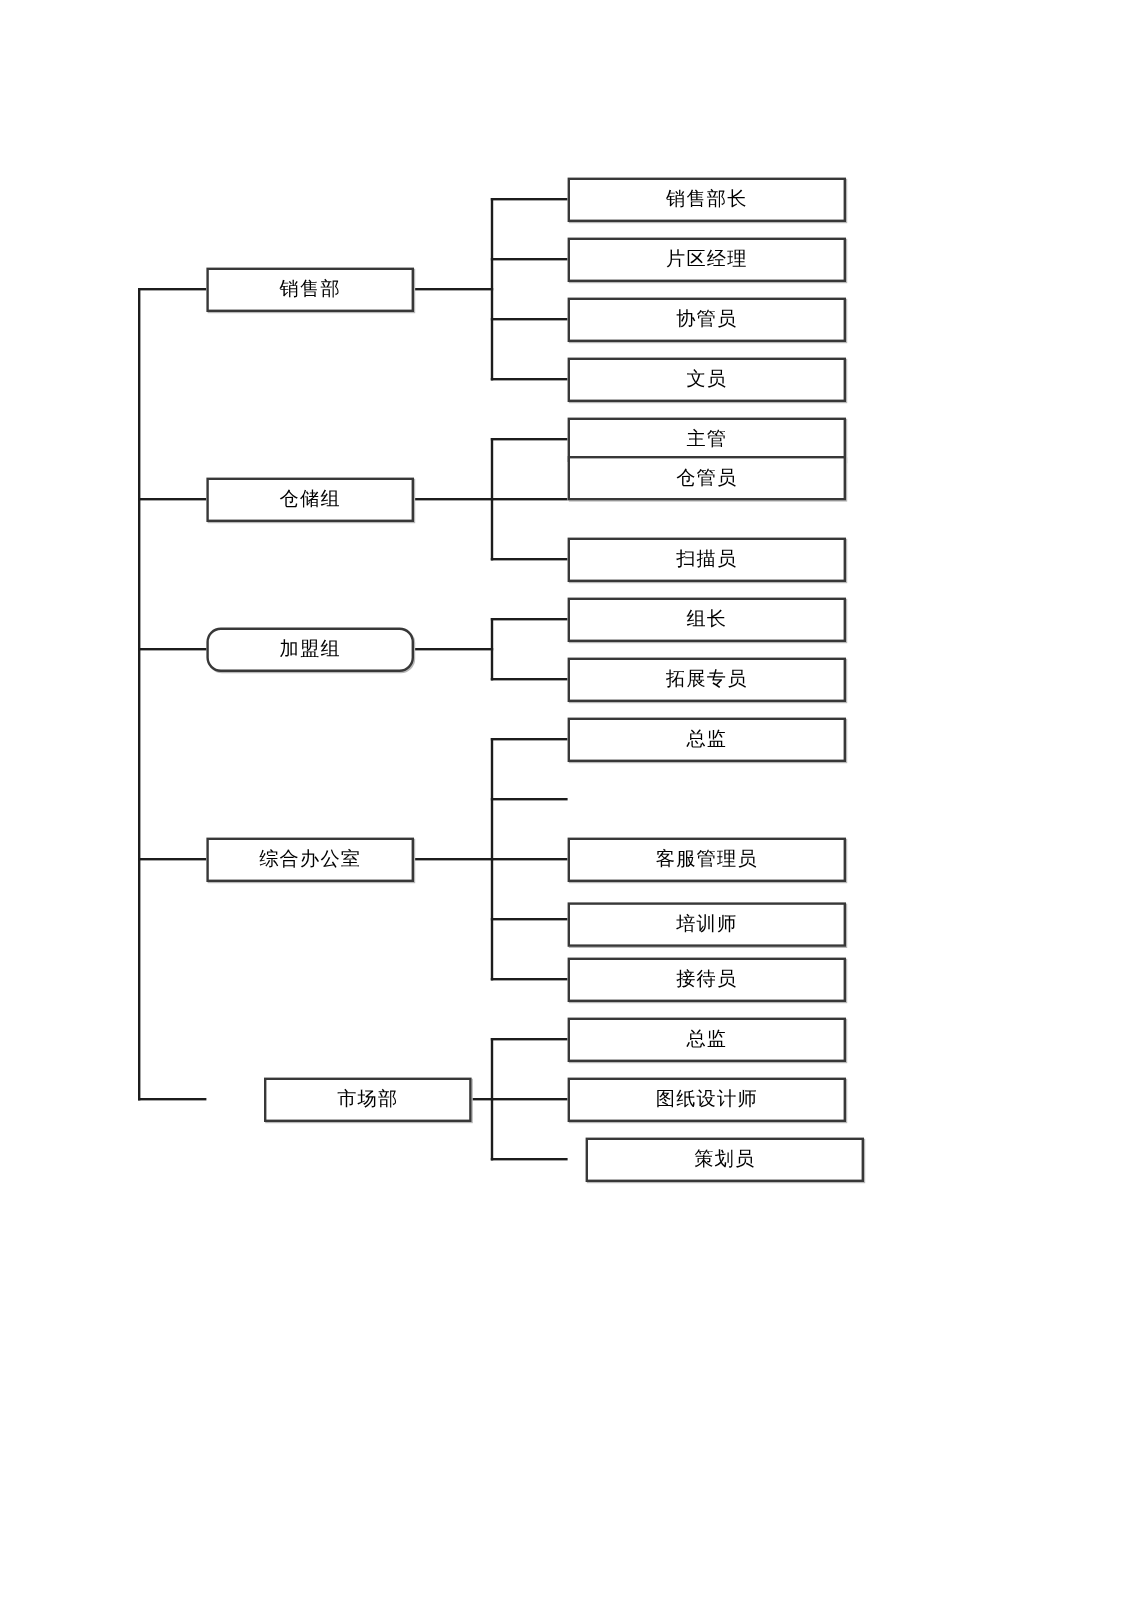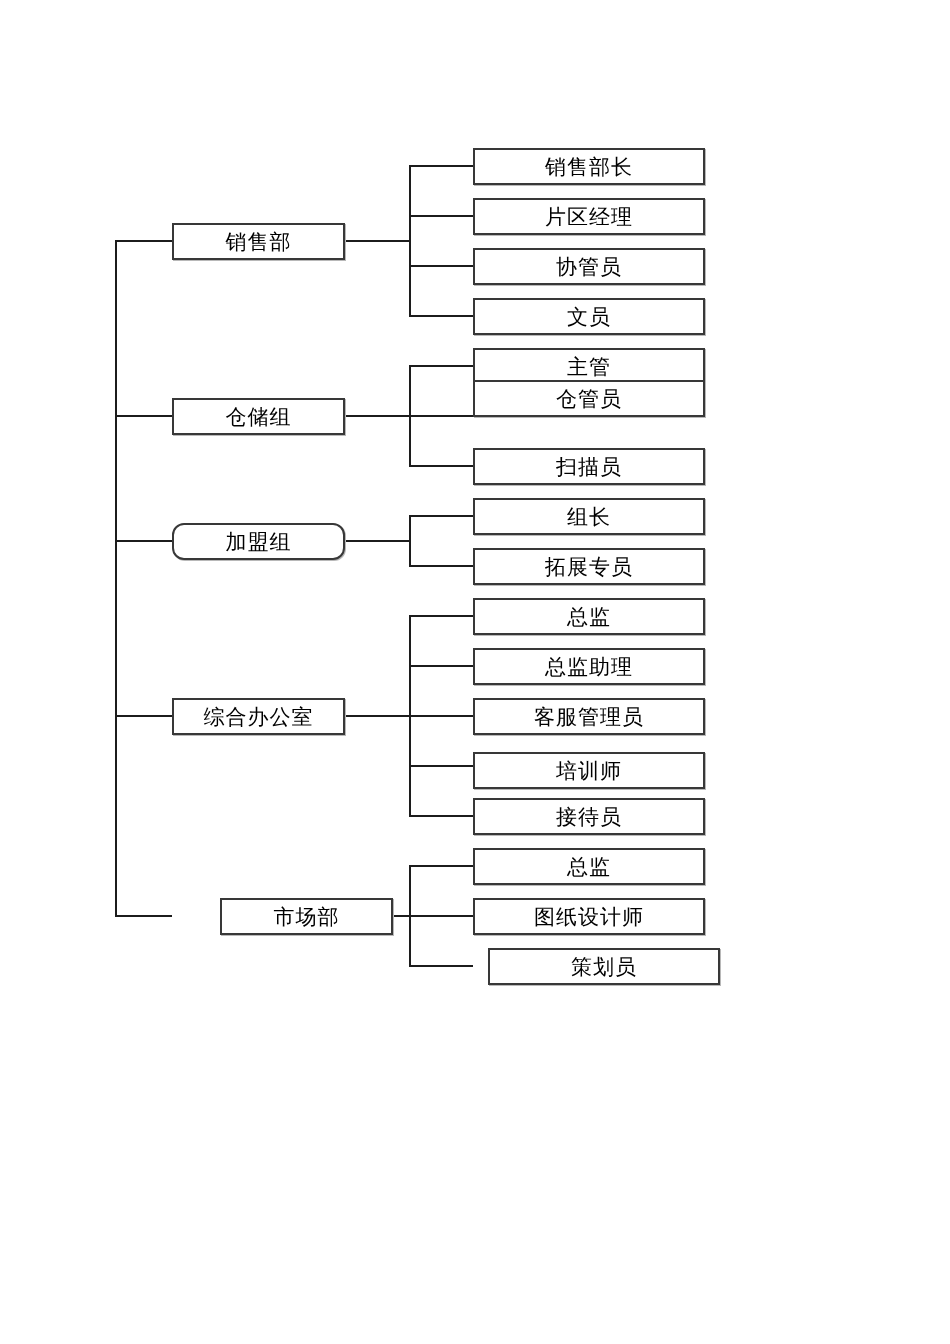--- a/index.html
+++ b/index.html
@@ -18,21 +18,21 @@
   .node {
     position: absolute;
     height: 37px;
     box-sizing: border-box;
     border: 2px solid #383838;
     background: #ffffff;
     box-shadow: 1px 1px 0 #b8b8b8;
     display: flex;
     align-items: center;
     justify-content: center;
-    font-size: 21px;
+    font-size: 16px;
     color: #000000;
     letter-spacing: 1px;
     z-index: 2;
   }
   .parent {
     left: 172px;
     width: 173px;
   }
   .child {
     left: 473px;
@@ -131,23 +131,20 @@
   <div class="node child" style="top:498px;">
     <span>组长</span>
   </div>
   <div class="node child" style="top:548px;">
     <span>拓展专员</span>
   </div>
 
   <div class="node child" style="top:598px;">
     <span>总监</span>
   </div>
-  <div class="node child" style="top:648px;">
-    <span>总监助理</span>
-  </div>
   <div class="node child" style="top:698px;">
     <span>客服管理员</span>
   </div>
   <div class="node child" style="top:752px;">
     <span>培训师</span>
   </div>
   <div class="node child" style="top:798px;">
     <span>接待员</span>
   </div>
 

